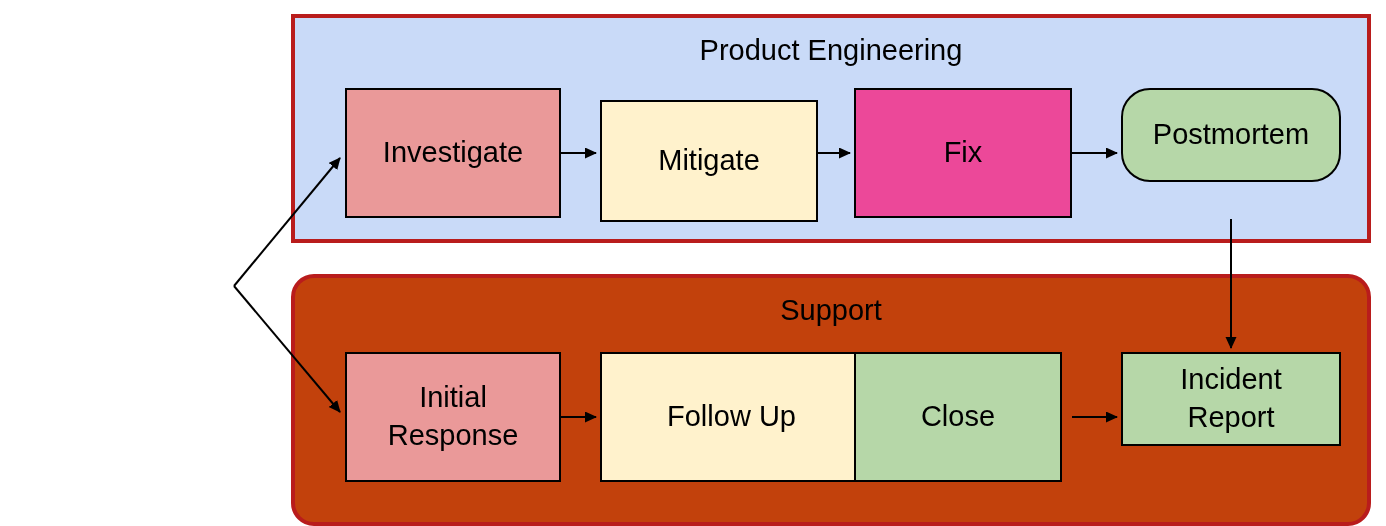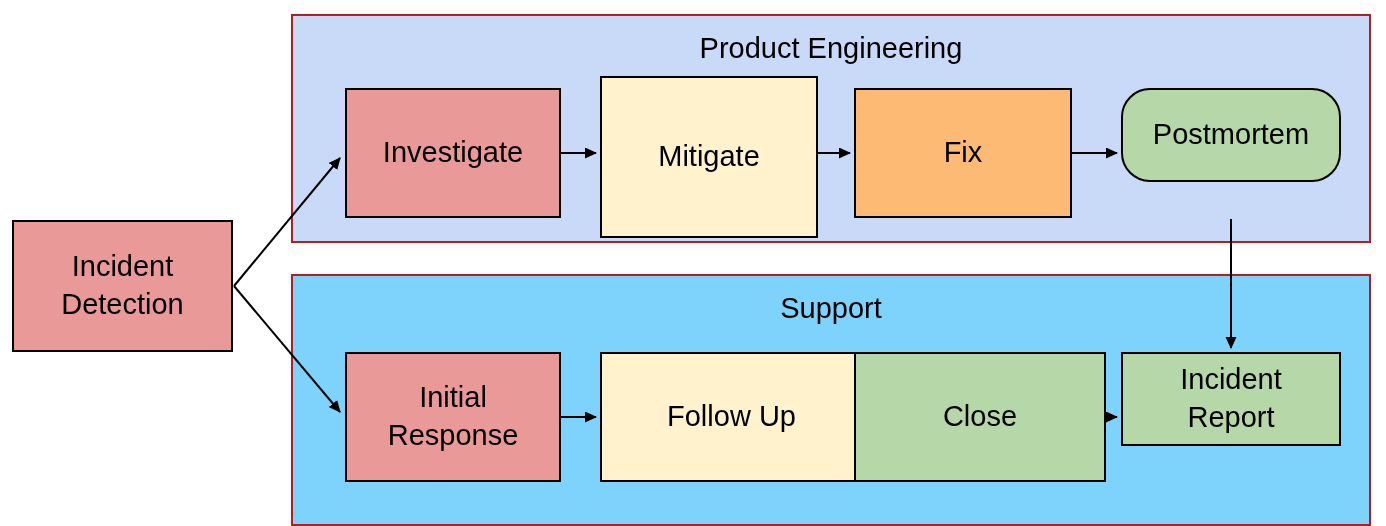--- a/index.html
+++ b/index.html
@@ -7,21 +7,21 @@
     position: relative;
     width: 1386px;
     height: 526px;
     background: #ffffff;
     font-family: "Liberation Sans", sans-serif;
     color: #000000;
     overflow: hidden;
   }
   .lane {
     position: absolute;
-    border: 2px solid #b91c1c;
+    border: 4px solid #b91c1c;
     box-sizing: border-box;
   }
   .lane-title {
     position: absolute;
     top: 16px;
     left: 0;
     width: 100%;
     text-align: center;
     font-size: 29px;
     line-height: 1.15;
@@ -50,52 +50,51 @@
 </style>
 </head>
 <body>
 
 <div class="canvas">
 
   <div class="lane" style="left: 291px; top: 14px; width: 1080px; height: 229px; background-color: rgb(201, 218, 248);">
     <div class="lane-title">Product Engineering</div>
   </div>
 
-  <div class="lane" style="left: 291px; top: 274px; width: 1080px; height: 252px; background-color: #7dd3fc;">
+  <div class="lane" style="left: 291px; top: 274px; width: 1080px; height: 252px; background-color: #c2410c; border-radius: 23px;">
     <div class="lane-title">Support</div>
   </div>
 
   <svg class="edges" viewBox="0 0 1386 526">
     <defs>
       <marker id="arrowhead" markerWidth="13" markerHeight="12" refX="11" refY="5.5" orient="auto" markerUnits="userSpaceOnUse">
         <path d="M0,0 L12,5.5 L0,11 z" fill="#000000"></path>
       </marker>
     </defs>
     <line x1="234" y1="286" x2="340" y2="158" marker-end="url(#arrowhead)"></line>
     <line x1="234" y1="286" x2="340" y2="412" marker-end="url(#arrowhead)"></line>
     <line x1="561" y1="153" x2="596" y2="153" marker-end="url(#arrowhead)"></line>
     <line x1="818" y1="153" x2="850" y2="153" marker-end="url(#arrowhead)"></line>
     <line x1="1072" y1="153" x2="1117" y2="153" marker-end="url(#arrowhead)"></line>
     <line x1="1231" y1="219" x2="1231" y2="348" marker-end="url(#arrowhead)"></line>
     <line x1="561" y1="417" x2="596" y2="417" marker-end="url(#arrowhead)"></line>
     <line x1="818" y1="417" x2="850" y2="417" marker-end="url(#arrowhead)"></line>
     <line x1="1072" y1="417" x2="1117" y2="417" marker-end="url(#arrowhead)"></line>
   </svg>
 
-  <div class="node" style="left: 12px; top: 220px; width: 221px; height: 132px; background-color: rgb(234, 153, 153);">Incident Detection</div>
 
   <div class="node" style="left: 345px; top: 88px; width: 216px; height: 130px; background-color: rgb(234, 153, 153);">Investigate</div>
 
-  <div class="node" style="left: 600px; top: 76px; width: 218px; height: 162px; background-color: rgb(255, 242, 204);">Mitigate</div>
+  <div class="node" style="left: 600px; top: 100px; width: 218px; height: 122px; background-color: rgb(255, 242, 204);">Mitigate</div>
 
-  <div class="node" style="left: 854px; top: 88px; width: 218px; height: 130px; background-color: #fdba74;">Fix</div>
+  <div class="node" style="left: 854px; top: 88px; width: 218px; height: 130px; background-color: #ec4899;">Fix</div>
 
   <div class="node" style="left: 1121px; top: 88px; width: 220px; height: 94px; background-color: rgb(182, 215, 168); border-radius: 29px;">Postmortem</div>
 
   <div class="node" style="left: 345px; top: 352px; width: 216px; height: 130px; background-color: rgb(234, 153, 153);">Initial Response</div>
 
   <div class="node" style="left: 600px; top: 352px; width: 263px; height: 130px; background-color: rgb(255, 242, 204);">Follow Up</div>
 
-  <div class="node" style="left: 854px; top: 352px; width: 252px; height: 130px; background-color: rgb(182, 215, 168);">Close</div>
+  <div class="node" style="left: 854px; top: 352px; width: 208px; height: 130px; background-color: rgb(182, 215, 168);">Close</div>
 
   <div class="node" style="left: 1121px; top: 352px; width: 220px; height: 94px; background-color: rgb(182, 215, 168);">Incident Report</div>
 
 </div>
 
 </body></html>

